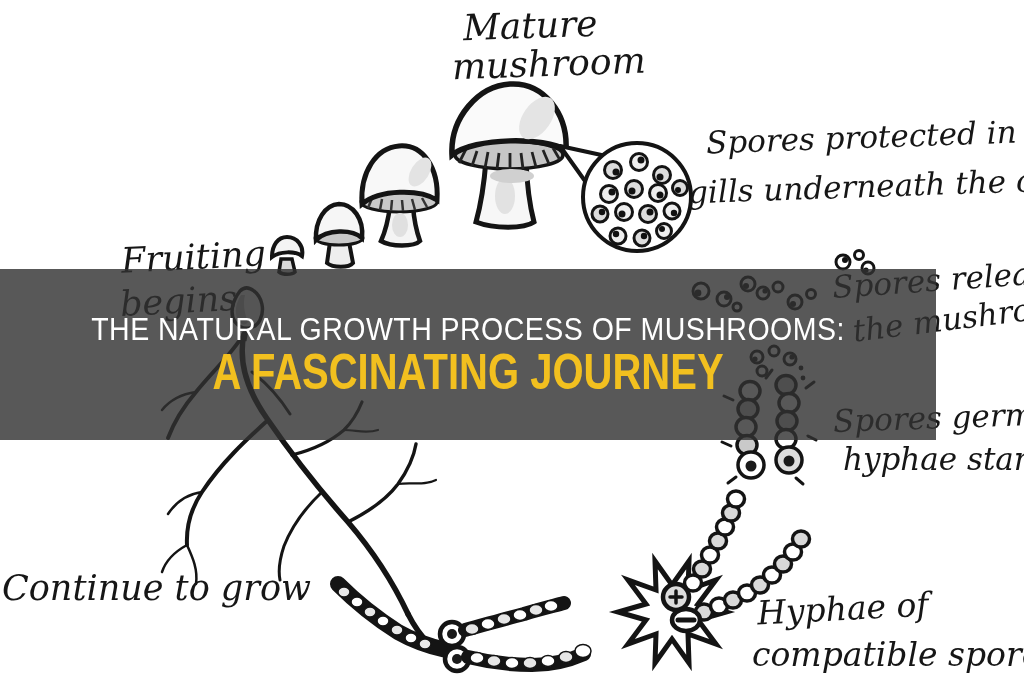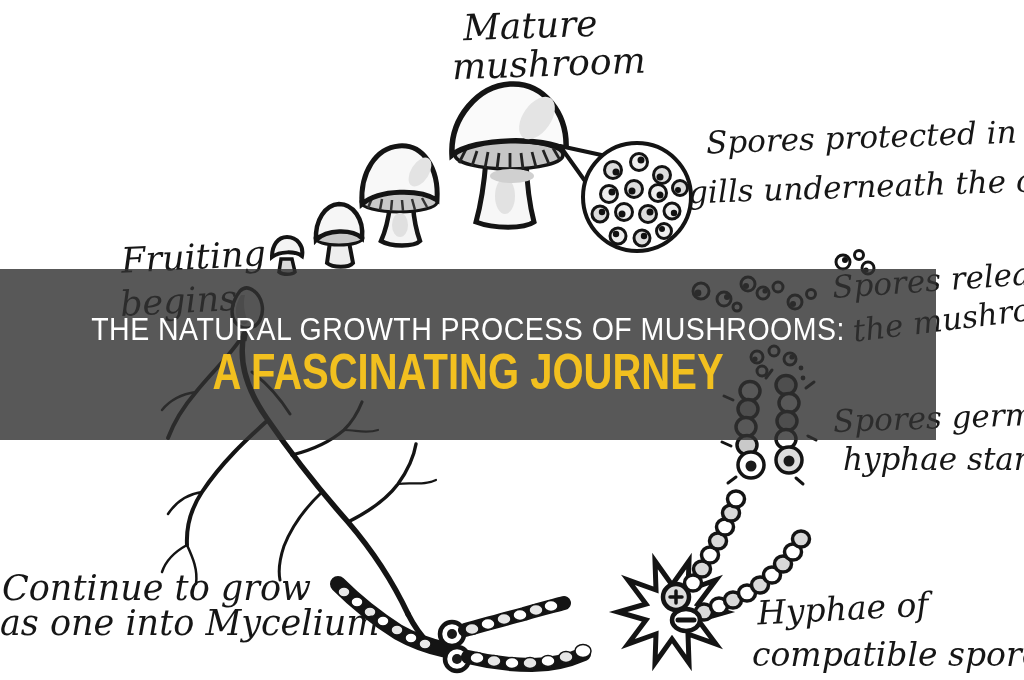--- a/index.html
+++ b/index.html
@@ -283,20 +283,19 @@
   <div class="hand" style="left:833px;top:402px;font-size:31px;transform:rotate(-2deg);">Spores germin</div>
   <div class="hand" style="left:843px;top:444px;font-size:31px;">hyphae start g</div>
 
   <div class="hand" style="left:757px;top:592px;font-size:33px;transform:rotate(-3deg);">Hyphae of</div>
   <div class="hand" style="left:752px;top:638px;font-size:33px;">compatible spores m</div>
 
   <div class="hand" style="left:121px;top:240px;font-size:35px;transform:rotate(-3deg);">Fruiting</div>
   <div class="hand" style="left:120px;top:284px;font-size:35px;transform:rotate(-3deg);">begins</div>
 
   <div class="hand" style="left:2px;top:563px;font-size:35px;margin-top:8px;">Continue to grow</div>
-  <div class="hand" style="left:0px;top:606px;font-size:35px;">as one into Mycelium</div>
 
   <div class="banner">
     <div class="line1">THE NATURAL GROWTH PROCESS OF MUSHROOMS:</div>
     <div class="line2">A FASCINATING JOURNEY</div>
   </div>
 
 </div>
 
 </body></html>

